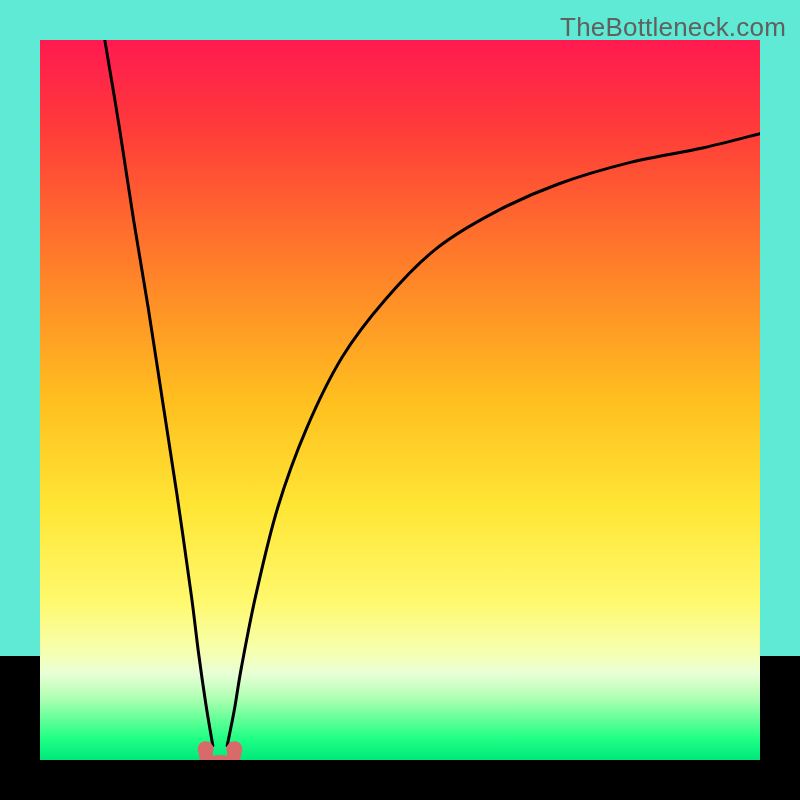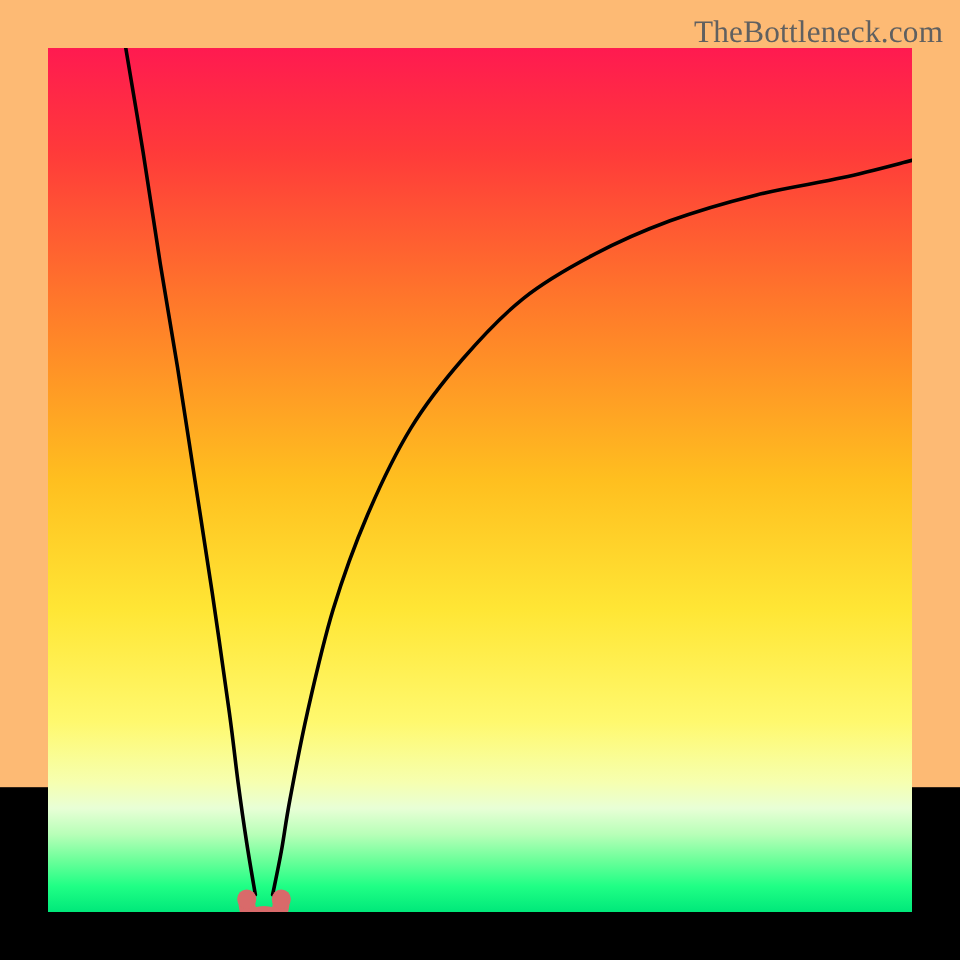--- a/index.html
+++ b/index.html
@@ -10,22 +10,21 @@
     background: #000;
     overflow: hidden;
     font-family: Arial, Helvetica, sans-serif;
   }
   .frame {
     position: absolute;
     top: 0;
     left: 0;
     width: 800px;
     height: 656px;
-    background: #fdba74;
-    font-family: Liberation Serif, serif;
+    background: #5eead4;
   }
   .plot {
     position: absolute;
     top: 40px;
     left: 40px;
     width: 720px;
     height: 720px;
   }
   .watermark {
     position: absolute;

